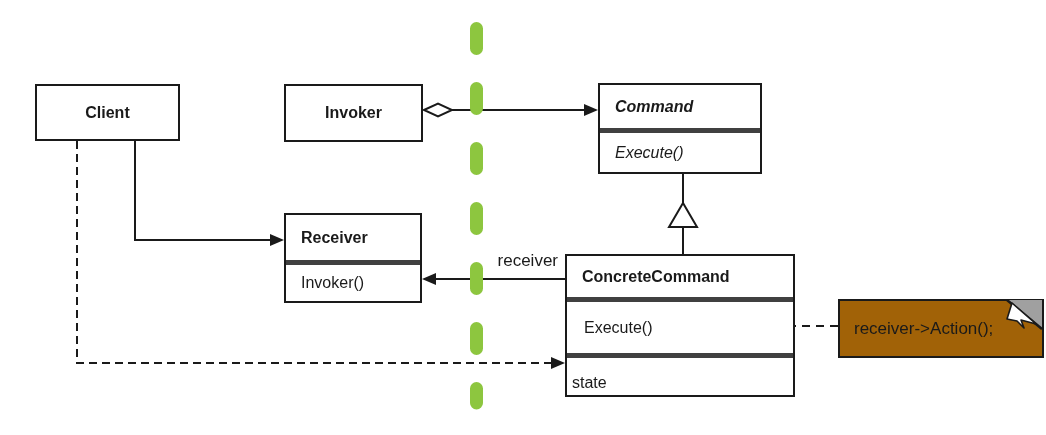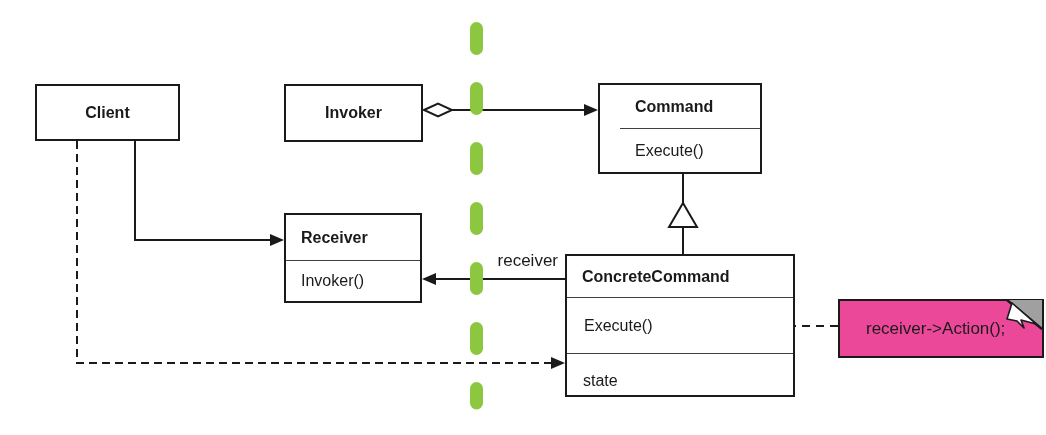--- a/index.html
+++ b/index.html
@@ -7,37 +7,37 @@
     position:relative;width:1046px;height:435px;background:#ffffff;overflow:hidden;
     font-family:"Liberation Sans","DejaVu Sans",sans-serif;color:#1a1a1a;
   }
   .uml-box{
     position:absolute;background:#ffffff;border:2px solid #1a1a1a;box-sizing:border-box;
   }
   .compartment{
     display:flex;align-items:center;box-sizing:border-box;
     font-size:16px;line-height:1;white-space:nowrap;
   }
-  .compartment + .compartment{border-top:1px solid #404040;}
+  .compartment + .compartment{border-top:5px solid #404040;}
   .title{font-weight:bold;}
   .centered{justify-content:center;}
   .padded{padding-left:15px;}
-  .abstract{margin-left:20px;}
+  .abstract{font-style:italic;}
   svg{position:absolute;left:0;top:0;pointer-events:none;}
   #connector-layer{z-index:1;}
   .uml-box{z-index:2;}
   #overlay-layer{z-index:5;}
   #role-label{
     position:absolute;left:486px;top:251px;width:72px;text-align:right;
     font-size:17px;z-index:3;
   }
   #note-box{
     position:absolute;left:838px;top:299px;width:206px;height:59px;box-sizing:border-box;
-    background:#ec4899;border:2px solid #1a1a1a;display:flex;align-items:center;
-    padding-left:26px;font-size:17px;z-index:2;white-space:nowrap;
+    background:#a16207;border:2px solid #1a1a1a;display:flex;align-items:center;
+    padding-left:14px;font-size:17px;z-index:2;white-space:nowrap;
   }
   #note-fold{position:absolute;left:990px;top:295px;width:56px;height:42px;z-index:4;}
 </style>
 </head>
 <body>
 
 <div id="stage">
 
   <svg id="connector-layer" width="1046" height="435" viewBox="0 0 1046 435">
      Command (aggregation) --&gt;
@@ -82,21 +82,21 @@
   </div>
 
   <div class="uml-box" style="left:284px;top:213px;width:138px;height:90px;">
     <div class="compartment title padded" style="height:45px;">Receiver</div>
     <div class="compartment padded" style="height:41px;">Invoker()</div>
   </div>
 
   <div class="uml-box" style="left:565px;top:254px;width:230px;height:143px;">
     <div class="compartment title padded" style="height:41px;">ConcreteCommand</div>
     <div class="compartment padded" style="height:56px;padding-left:17px;">Execute()</div>
-    <div class="compartment padded" style="height:54px;padding-left:16px;">state</div>
+    <div class="compartment padded" style="height:54px;padding-left:5px;">state</div>
   </div>
 
   <div id="role-label">receiver</div>
 
   <div id="note-box">
     <span>receiver-&gt;Action();</span>
   </div>
   <svg id="note-fold" width="56" height="42" viewBox="990 295 56 42">
     <polygon points="1007,300 1042,300 1042,329" fill="#a0a0a0"></polygon>
     <line x1="1007" y1="300" x2="1042" y2="329" stroke="#1a1a1a" stroke-width="2.6"></line>

